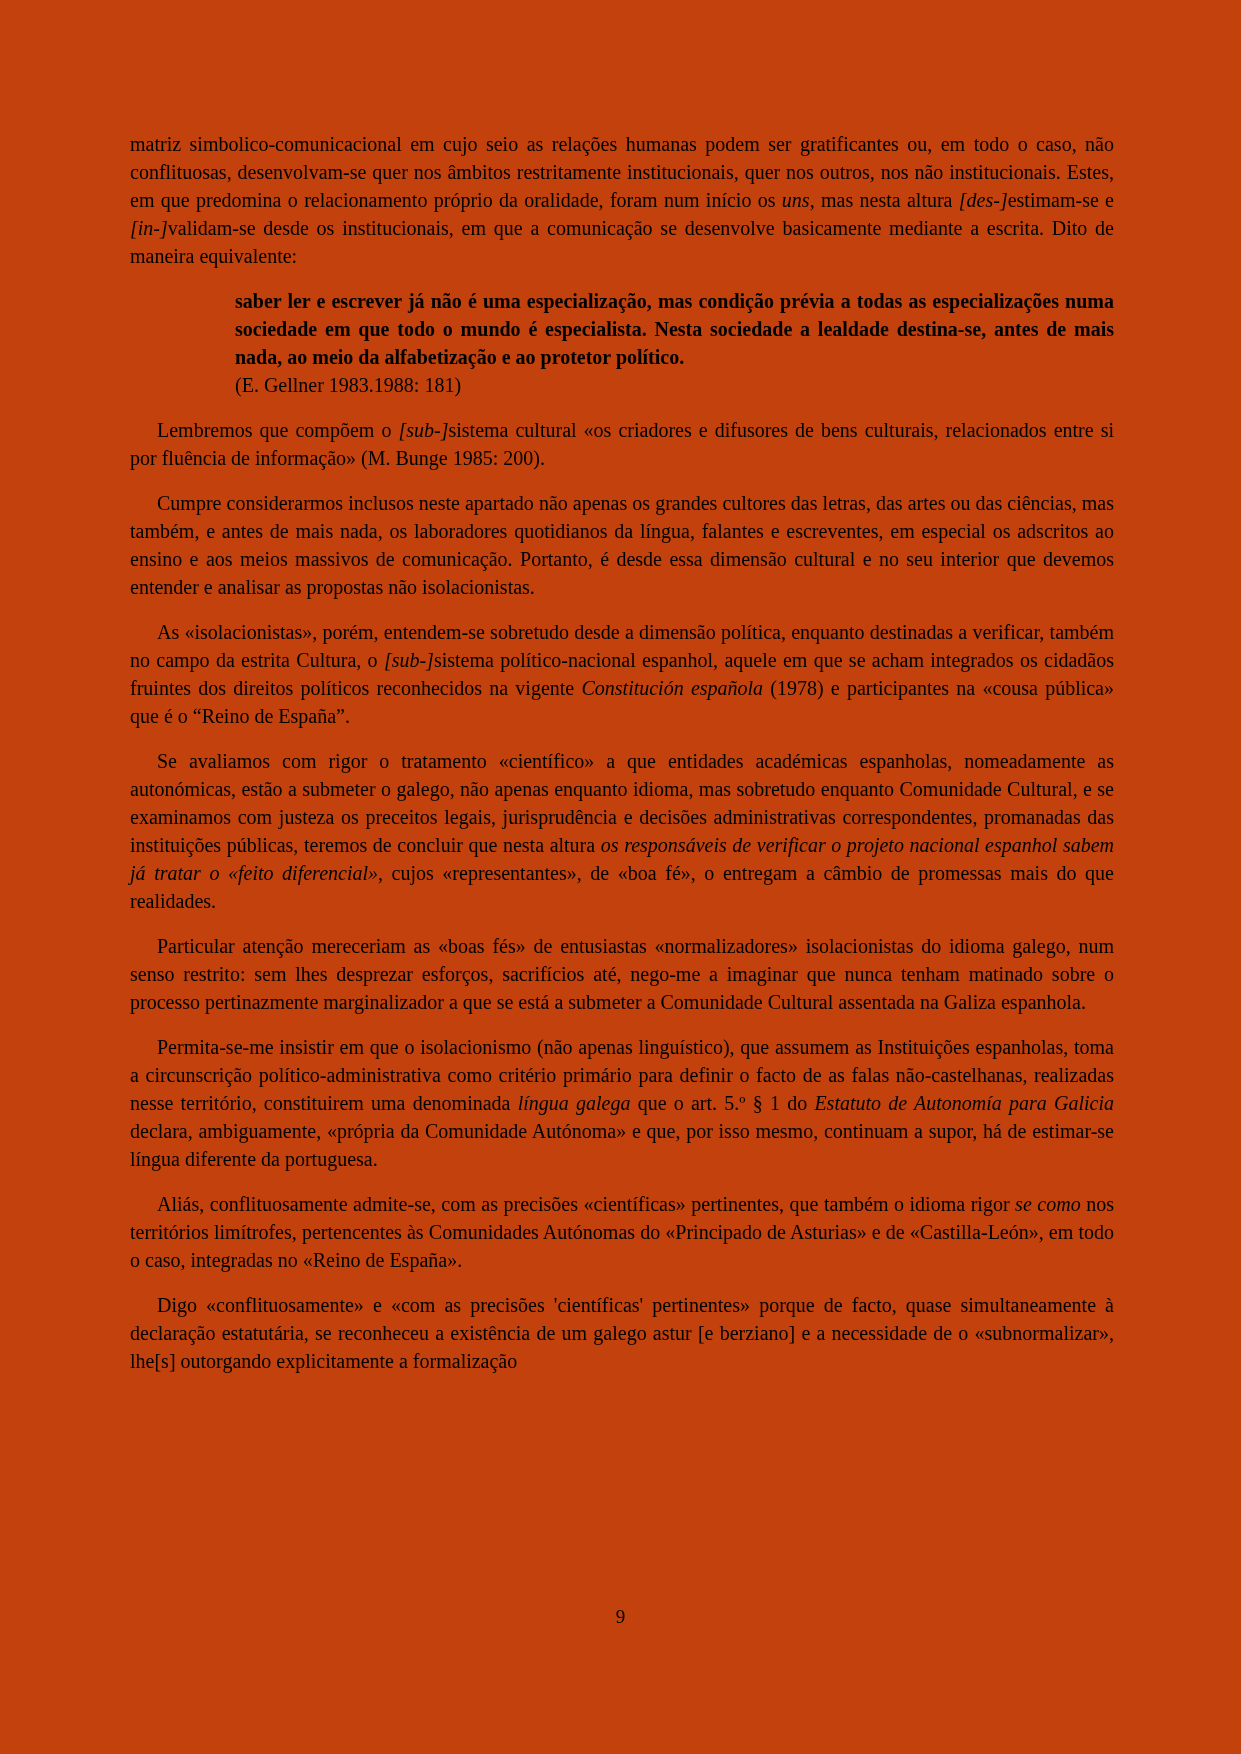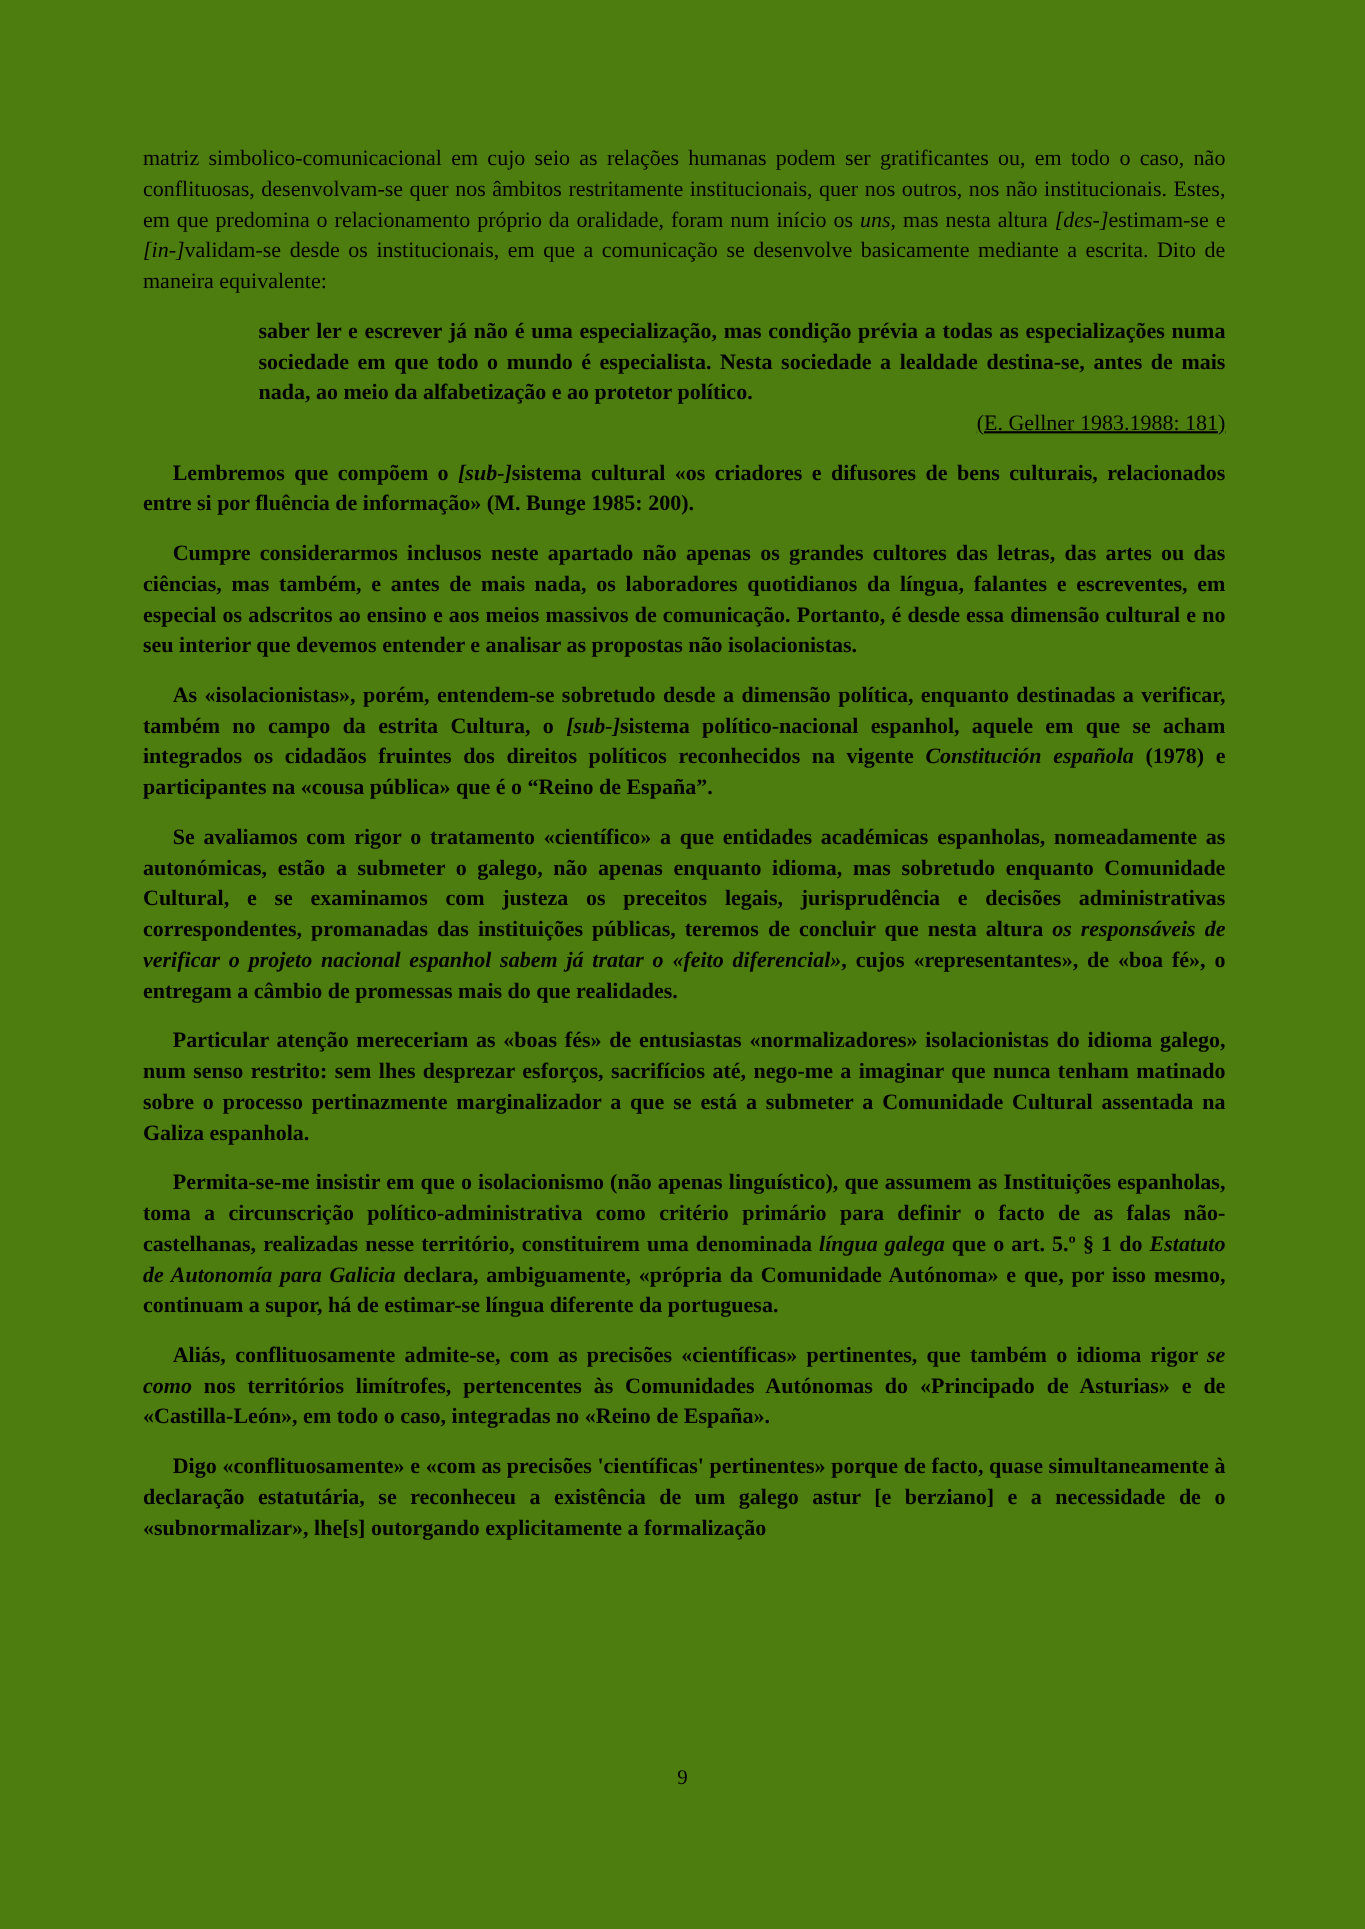--- a/index.html
+++ b/index.html
@@ -4,51 +4,49 @@
 <style>
   html, body {
     margin: 0;
     padding: 0;
     background: #ffffff;
   }
   .page {
     position: relative;
     width: 1241px;
     height: 1754px;
-    background: #4d7c0f;
+    background: #c2410c;
     color: #000000;
     font-family: "Liberation Serif", "DejaVu Serif", serif;
     overflow: hidden;
   }
   .content {
     position: absolute;
     top: 130px;
     left: 130px;
     width: 984px;
   }
   .content p {
     margin: 0 0 17px 0;
     font-size: 20px;
     line-height: 28px;
     text-align: justify;
   }
   p.paragraph.indent {
     text-indent: 27px;
-    font-weight: bold;
   }
   p.quote {
     padding-left: 105px;
     margin-bottom: 0;
     font-weight: bold;
   }
   p.quote-cite {
     padding-left: 105px;
     margin-bottom: 17px;
-    text-align: right;
-    text-decoration: underline;
+    text-align: left;
   }
   .content em {
     font-style: italic;
   }
   .page-number {
     position: absolute;
     top: 1604px;
     left: 0;
     width: 100%;
     text-align: center;

